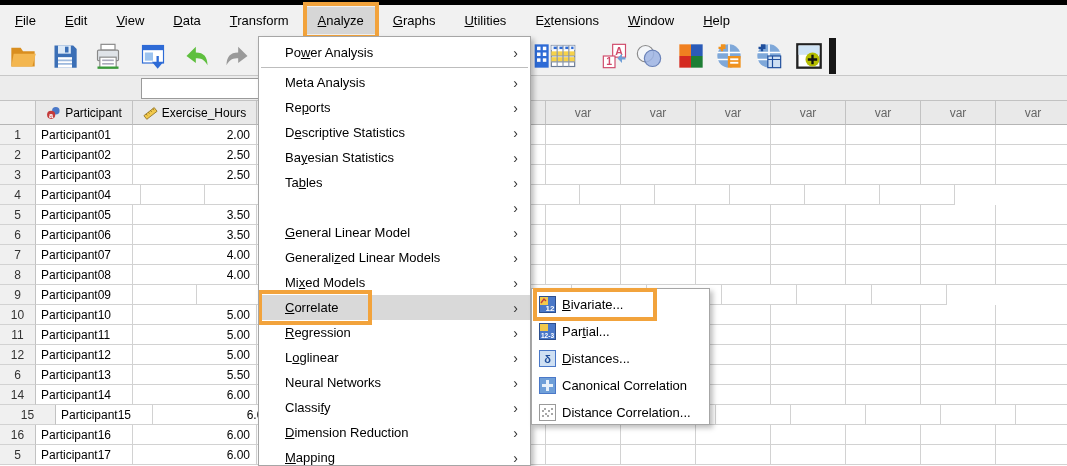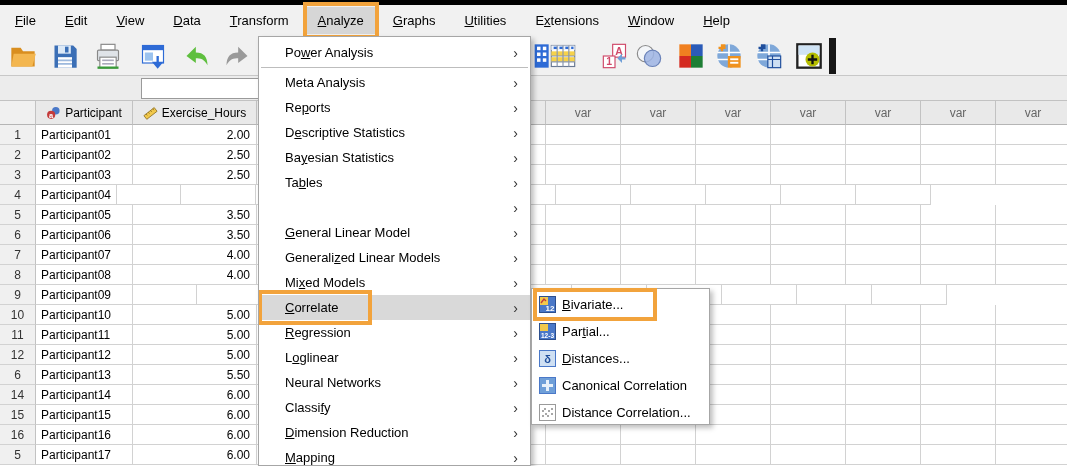--- a/index.html
+++ b/index.html
@@ -304,21 +304,21 @@
         <div class="g-cell " style="width: 75px;"></div>
         <div class="g-cell " style="width: 75px;"></div>
         <div class="g-cell " style="width: 75px;"></div>
         <div class="g-cell " style="width: 75px;"></div>
         <div class="g-cell " style="width: 75px;"></div>
         <div class="g-cell " style="width: 75px;"></div>
         <div class="g-cell " style="width: 75px;"></div>
       </div>
       <div class="g-row">
         <div class="g-cell rownum" style="width: 36px;">4</div>
-        <div class="g-cell name-c" style="width: 81px;">Participant04</div>
+        <div class="g-cell name-c" style="width: 105px;">Participant04</div>
         <div class="g-cell " style="width: 64px;"></div>
         <div class="g-cell " style="width: 75px;"></div>
         <div class="g-cell " style="width: 75px;"></div>
         <div class="g-cell " style="width: 75px;"></div>
         <div class="g-cell " style="width: 75px;"></div>
         <div class="g-cell " style="width: 75px;"></div>
         <div class="g-cell " style="width: 75px;"></div>
         <div class="g-cell " style="width: 75px;"></div>
         <div class="g-cell " style="width: 75px;"></div>
         <div class="g-cell " style="width: 75px;"></div>
@@ -477,21 +477,21 @@
         <div class="g-cell " style="width: 75px;"></div>
         <div class="g-cell " style="width: 75px;"></div>
         <div class="g-cell " style="width: 75px;"></div>
         <div class="g-cell " style="width: 75px;"></div>
         <div class="g-cell " style="width: 75px;"></div>
         <div class="g-cell " style="width: 75px;"></div>
         <div class="g-cell " style="width: 75px;"></div>
         <div class="g-cell " style="width: 75px;"></div>
       </div>
       <div class="g-row">
-        <div class="g-cell rownum" style="width: 36px;">15</div>
+        <div class="g-cell rownum" style="width: 56px;">15</div>
         <div class="g-cell name-c" style="width: 97px;">Participant15</div>
         <div class="g-cell num-c" style="width: 124px;">6.00</div>
         <div class="g-cell " style="width: 64px;"></div>
         <div class="g-cell " style="width: 75px;"></div>
         <div class="g-cell " style="width: 75px;"></div>
         <div class="g-cell " style="width: 75px;"></div>
         <div class="g-cell " style="width: 75px;"></div>
         <div class="g-cell " style="width: 75px;"></div>
         <div class="g-cell " style="width: 75px;"></div>
         <div class="g-cell " style="width: 75px;"></div>

